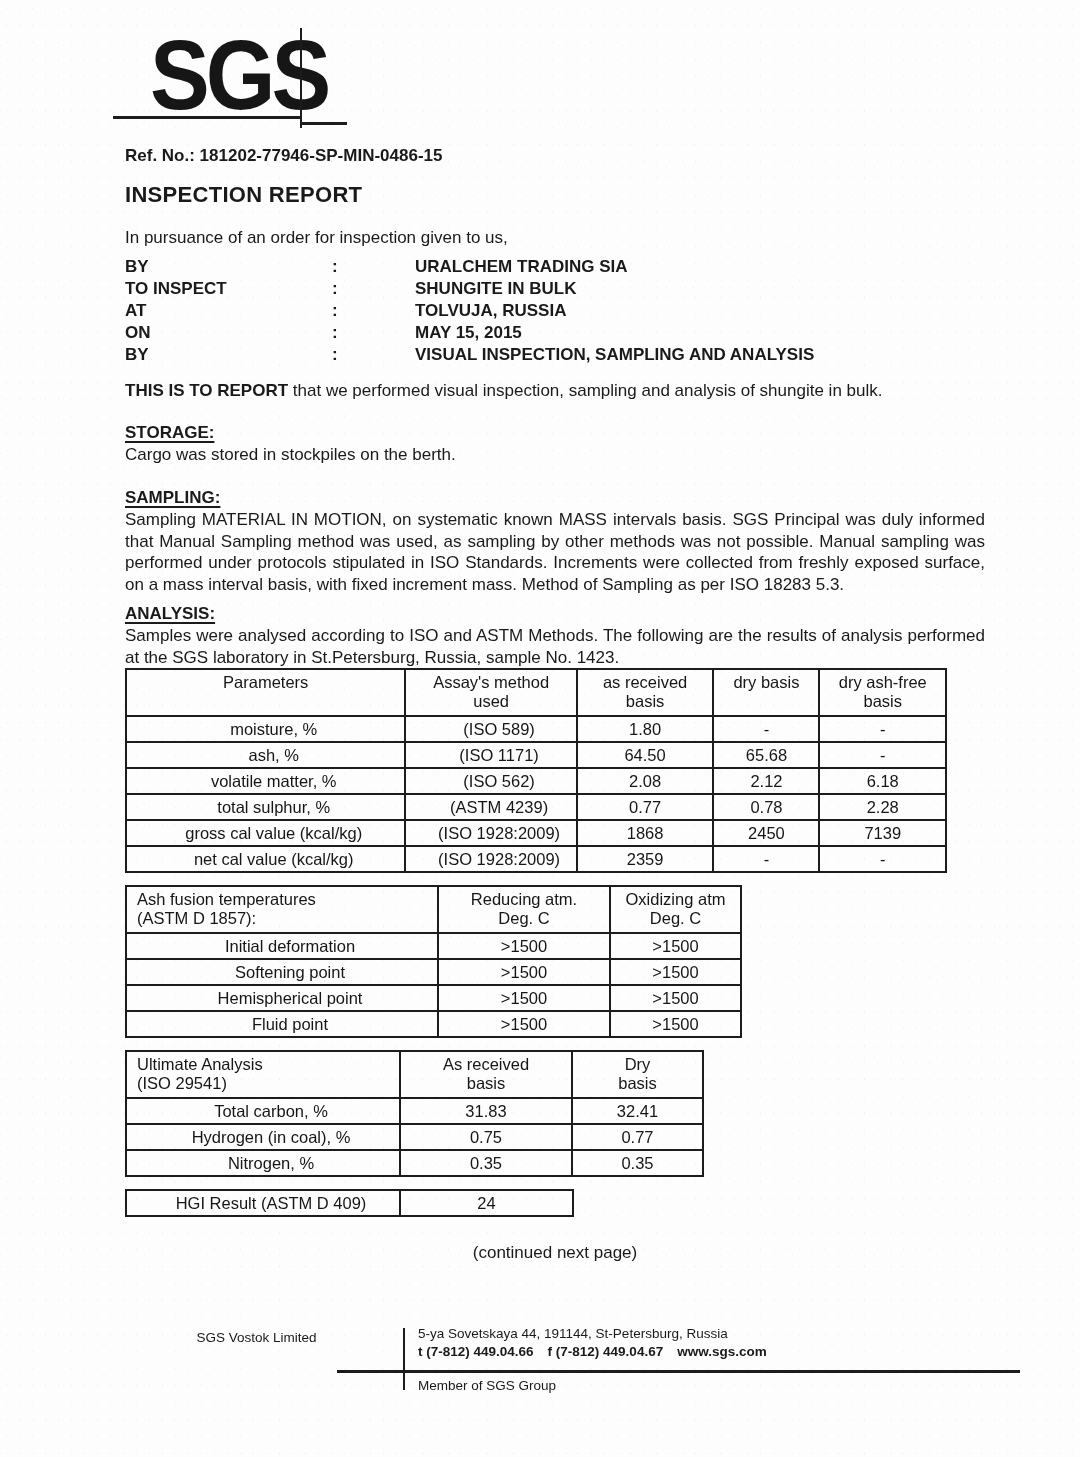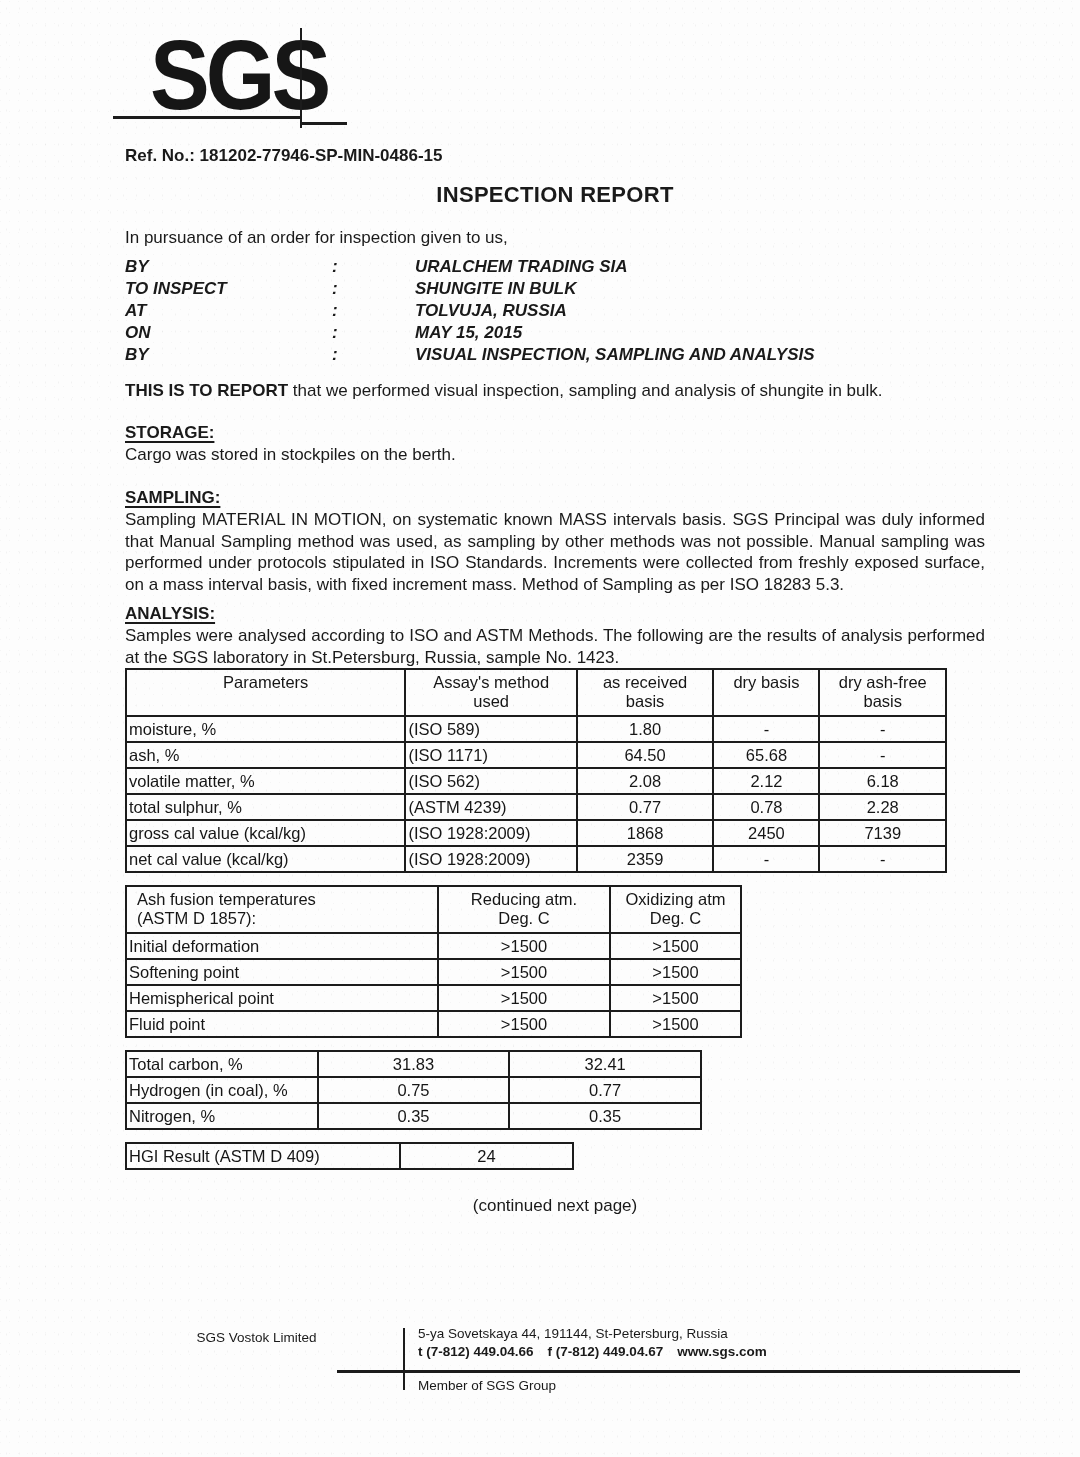--- a/index.html
+++ b/index.html
@@ -25,43 +25,43 @@
     position:absolute; left:150px; top:26px;
     font-size:112px; font-weight:bold; letter-spacing:-5px; line-height:1;
     color:#161616;
     transform:scale(0.80,0.88); transform-origin:left top;
   }
   .logo-hline1 { position:absolute; left:113px; top:116px; width:188px; height:3px; background:#1c1c1c; }
   .logo-hline2 { position:absolute; left:301px; top:122px; width:46px; height:3px; background:#1c1c1c; }
   .logo-vline  { position:absolute; left:300px; top:28px;  width:2px;  height:100px; background:#1c1c1c; }
 
   .ref-line { margin-top:14px; font-size:17px; font-weight:bold; }
-  .title { margin-top:16px; text-align:center; font-size:22px; font-weight:bold; letter-spacing:0.3px; }
+  .title { margin-top:16px; font-size:22px; font-weight:bold; letter-spacing:0.3px; }
   .intro { margin-top:20px; font-size:17px; }
 
   .order-block { margin-top:8px; font-size:17px; font-weight:bold; }
-  .order-row { display:flex; line-height:22px;font-style:italic; }
+  .order-row { display:flex; line-height:22px; }
   .order-label { width:207px; }
   .order-colon { width:83px; }
   .order-value { flex:1; }
 
   .report-line { margin-top:15px; font-size:17px; }
   .report-line b { font-weight:bold; }
 
   .sec-heading { margin-top:22px; font-size:17px; font-weight:bold;
     text-decoration:underline; text-decoration-thickness:2px; text-underline-offset:3px; }
   .sec-body { font-size:17px; line-height:22px; margin-top:1px; }
   .justified { text-align:justify; line-height:21.5px; }
 
   table { border-collapse:collapse; font-size:16.5px; color:#161616; margin-top:12px; table-layout:fixed; }
   th, td { border:2px solid #1c1c1c; font-weight:normal; line-height:19px; }
   th { vertical-align:top; padding:3px 4px 4px; text-align:center; }
   th span { display:block; }
   td { height:26px; padding:1px 8px; }
-  .cell-left { text-align:left; padding-left:2px; }
+  .cell-left { text-align:center; padding-left:24px; }
   .cell-center { text-align:center; }
   th.th-left { text-align:left; padding-left:10px; }
 
   .t1 { width:822px; }
   .t1 .c0{width:274px;} .t1 .c1{width:168px;} .t1 .c2{width:134px;} .t1 .c3{width:104px;} .t1 .c4{width:124px;}
   .t2, .t3 { width:577px; }
   .t2 .c0{width:312px;} .t2 .c1{width:172px;} .t2 .c2{width:131px;}
   .t3 .c0{width:274px;} .t3 .c1{width:172px;} .t3 .c2{width:131px;}
   .t4 { width:447px; }
   .t4 .c0{width:274px;} .t4 .c1{width:173px;}
@@ -237,20 +237,34 @@
       <tr>
         <td class="cell-left">Fluid point</td>
         <td class="cell-center">&gt;1500</td>
         <td class="cell-center">&gt;1500</td>
       </tr>
     </tbody>
       </table>
 
     <table class="t3">
       <tbody>
+          <tr>
+        <th class="c0 th-left">
+              <span>Ultimate Analysis</span>
+              <span>(ISO 29541)</span>
+            </th>
+        <th class="c1">
+              <span>As received</span>
+              <span>basis</span>
+            </th>
+        <th class="c2">
+              <span>Dry</span>
+              <span>basis</span>
+            </th>
+      </tr>
       <tr>
         <td class="cell-left">Total carbon, %</td>
         <td class="cell-center">31.83</td>
         <td class="cell-center">32.41</td>
       </tr>
       <tr>
         <td class="cell-left">Hydrogen (in coal), %</td>
         <td class="cell-center">0.75</td>
         <td class="cell-center">0.77</td>
       </tr>

